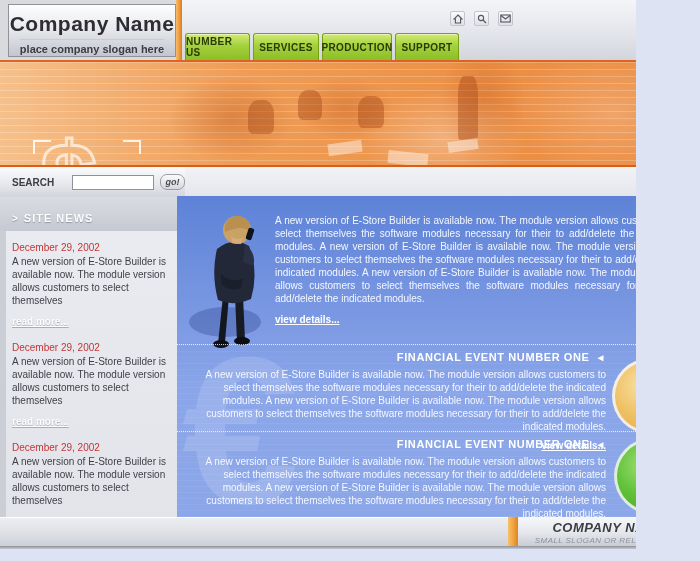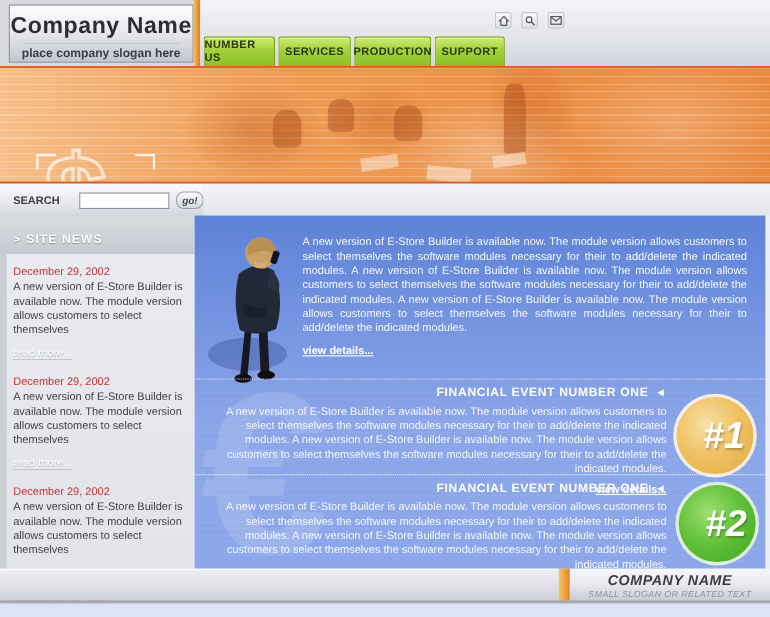--- a/index.html
+++ b/index.html
@@ -1,17 +1,17 @@
 <!DOCTYPE html>
 <html><head>
 <meta charset="utf-8">
 <style>
   * { margin:0; padding:0; box-sizing:border-box; }
   body { background:#dde3f2; font-family:"Liberation Sans", sans-serif; }
-  .page { position:relative; width:700px; height:561px; background:#dce3f4; overflow:hidden; }
+  .page { position:relative; width:636px; height:561px; background:#dce3f4; overflow:hidden; }
   .dots { background-image:radial-gradient(rgba(110,115,130,.28) 1px, transparent 1.3px); background-size:5px 5px; }
 
   
   .hdr-left-bg { position:absolute; left:0; top:0; width:176px; height:60px; background:#d8dade; }
   .logo-box { position:absolute; left:8px; top:4px; width:168px; height:53px;
     background:linear-gradient(180deg,#fdfdfe 0%,#e9eaee 45%,#c3c6cf 100%);
     border:1px solid #8f929b; text-align:center; padding-top:7px; }
   .logo-name { font-size:21px; font-weight:bold; color:#2d2d33; letter-spacing:.5px; }
   .logo-slogan { font-size:11px; font-weight:bold; color:#3c3c44; margin-top:3px; border-top:1px solid #c9ccd4; padding-top:3px; display:inline-block; }
   .hdr-stripe { position:absolute; left:176px; top:0; width:6px; height:60px;
@@ -64,21 +64,21 @@
   .sitenews-bar { position:absolute; left:0; top:197px; width:177px; height:34px;
     background:linear-gradient(180deg,#dadce2 0%,#c6c9d1 100%);
     display:flex; align-items:flex-end; padding:0 0 7px 12px; }
   .sitenews-title { font-size:11px; font-weight:bold; color:#fdfdfe; letter-spacing:1px; text-shadow:0 1px 1px rgba(120,124,136,.7); }
   .news-arrow { color:#fdfdfe; font-weight:bold; margin-right:5px; font-size:10px; }
   .news-col { position:absolute; left:0; top:231px; width:177px; height:286px;
     background:linear-gradient(180deg,#e9ebf0,#e2e4ea); border-left:6px solid #ccced6; padding:11px 10px 0 6px; }
   .news-item { margin-bottom:13px; }
   .news-date { font-size:10px; color:#c43434; margin-bottom:2px; }
   .news-text { font-size:10px; color:#3f3f46; line-height:13px; }
-  .read-more { display:inline-block; margin-top:9px; font-size:10px; font-weight:normal; color:#fdfdfe;
+  .read-more { display:inline-block; margin-top:9px; font-size:10px; font-weight:bold; color:#fdfdfe;
     text-decoration:underline; text-shadow:0 1px 1px rgba(130,134,146,.6); cursor:pointer; }
 
   
   .main { position:absolute; left:177px; top:196px; width:519px; height:321px;
     background:linear-gradient(180deg,#5d82d7 0%,#7493e0 28%,#8aa5e8 60%,#8ca7e9 100%); overflow:hidden; }
   .main-right-edge { position:absolute; left:696px; top:196px; width:4px; height:321px; background:#eceef5; }
   .euro { position:absolute; left:5px; top:130px; font-size:210px; font-weight:bold; color:rgba(255,255,255,.14); line-height:1; }
 
   .welcome { position:absolute; left:98px; top:12px; width:404px; }
   .w-title { font-size:11px; font-weight:bold; color:#fff; letter-spacing:.6px;

